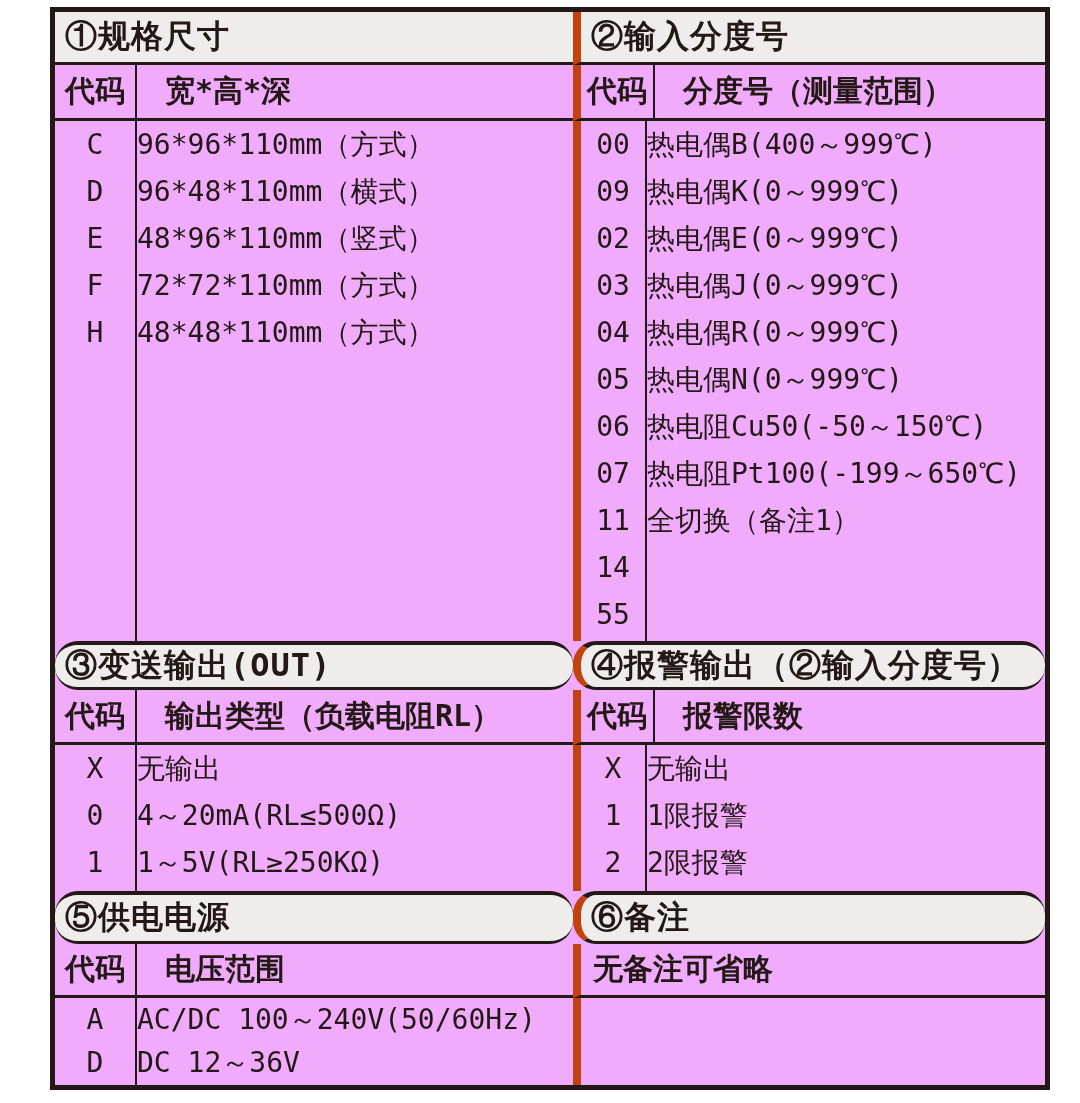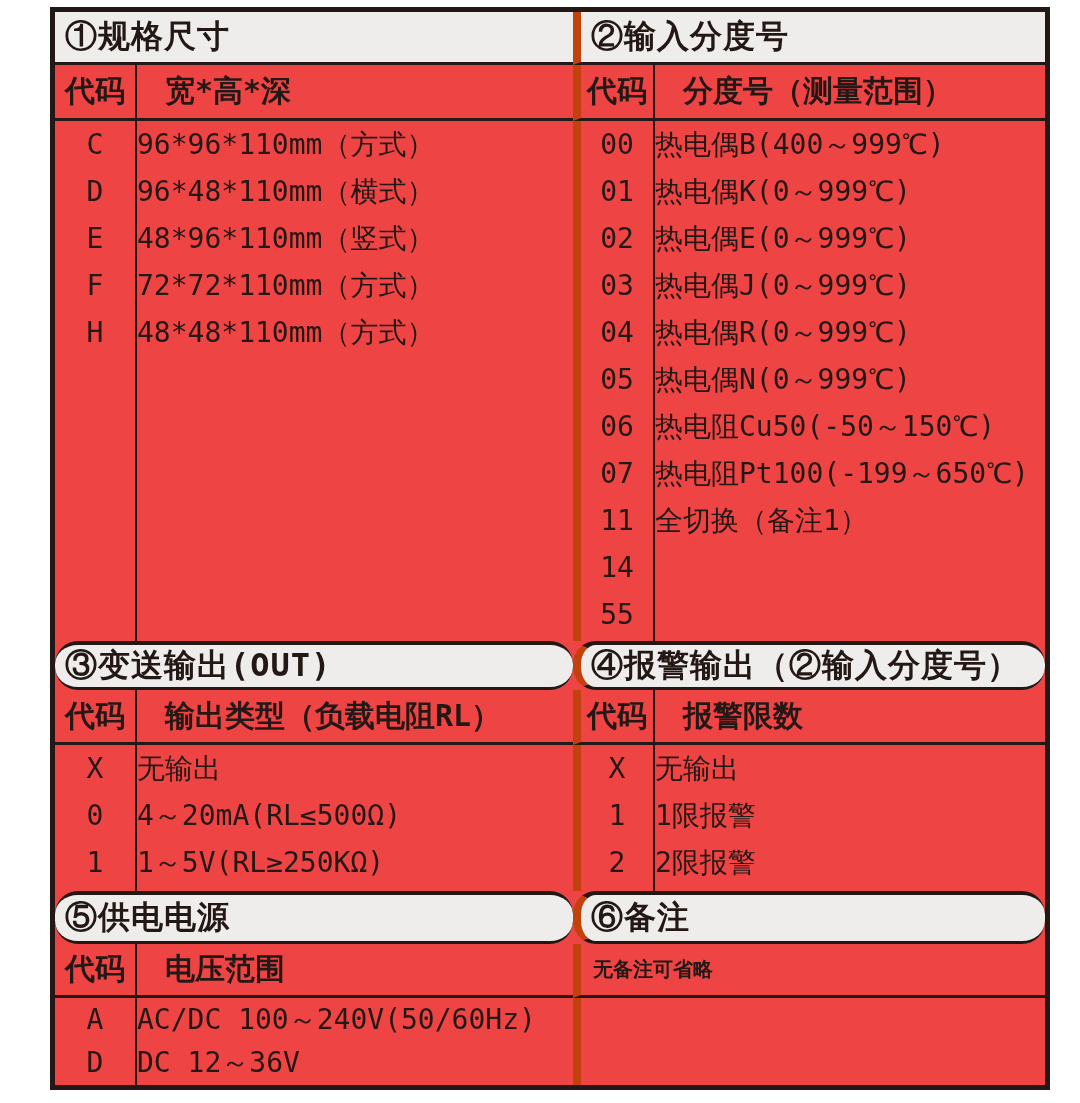--- a/index.html
+++ b/index.html
@@ -8,47 +8,47 @@
     font-family:"DejaVu Sans Mono","Liberation Mono",monospace;
     color:#231815;
   }
   .tbl{
     position:absolute;left:50px;top:7px;
     width:1000px;height:1083px;box-sizing:border-box;
     border:5px solid #231815;
     display:grid;
     grid-template-columns:518px 472px;
     grid-template-rows:53px 56px 520px 49px 55px 146px 53px 54px auto;
-    background:#ef4444;
+    background:#f0abfc;
   }
   .cellbox{box-sizing:border-box;overflow:hidden;}
   .rightcol{border-left:8px solid #c2410c;}
   .sech{
     background:#eeedeb;border-bottom:3px solid #231815;
     display:flex;align-items:center;padding-left:10px;
     font-weight:bold;font-size:32px;letter-spacing:1px;white-space:nowrap;
   }
   .sech.mid{border-top:4px solid #231815;border-radius:23px;}
   .colh{border-bottom:3px solid #231815;display:flex;font-weight:bold;font-size:30px;}
   .codecol-h{display:flex;align-items:center;justify-content:center;
     border-right:2px solid #231815;box-sizing:border-box;}
   .left .codecol-h{width:82px;}
   .rightcol .codecol-h{width:74px;}
   .desccol-h{display:flex;align-items:center;padding-left:28px;white-space:nowrap;}
   .bodyrows{display:flex;}
   .codes{display:flex;flex-direction:column;border-right:2px solid #231815;box-sizing:border-box;}
   .left .codes{width:82px;}
-  .rightcol .codes{width:74px;}
+  .rightcol .codes{width:66px;}
   .descs{display:flex;flex-direction:column;flex:1;}
   .cell{height:47px;display:flex;align-items:center;font-size:28px;white-space:nowrap;}
   .codes .cell{justify-content:center;}
   .descs .cell{}
   .b5 .cell{height:43px;}
   .noterow{border-bottom:3px solid #231815;display:flex;align-items:center;
-    padding-left:12px;font-weight:bold;font-size:20px;white-space:nowrap;}
+    padding-left:12px;font-weight:bold;font-size:30px;white-space:nowrap;}
 </style>
 </head>
 <body>
 
 <div class="page">
   <div class="tbl">
 
     <div class="cellbox sech left">
       <span>①规格尺寸</span>
     </div>
@@ -77,21 +77,21 @@
         <div class="cell">96*96*110mm（方式）</div>
         <div class="cell">96*48*110mm（横式）</div>
         <div class="cell">48*96*110mm（竖式）</div>
         <div class="cell">72*72*110mm（方式）</div>
         <div class="cell">48*48*110mm（方式）</div>
       </div>
     </div>
     <div class="cellbox bodyrows rightcol">
       <div class="codes">
         <div class="cell">00</div>
-        <div class="cell">01</div>
+        <div class="cell">09</div>
         <div class="cell">02</div>
         <div class="cell">03</div>
         <div class="cell">04</div>
         <div class="cell">05</div>
         <div class="cell">06</div>
         <div class="cell">07</div>
         <div class="cell">11</div>
         <div class="cell">14</div>
         <div class="cell">55</div>
       </div>

